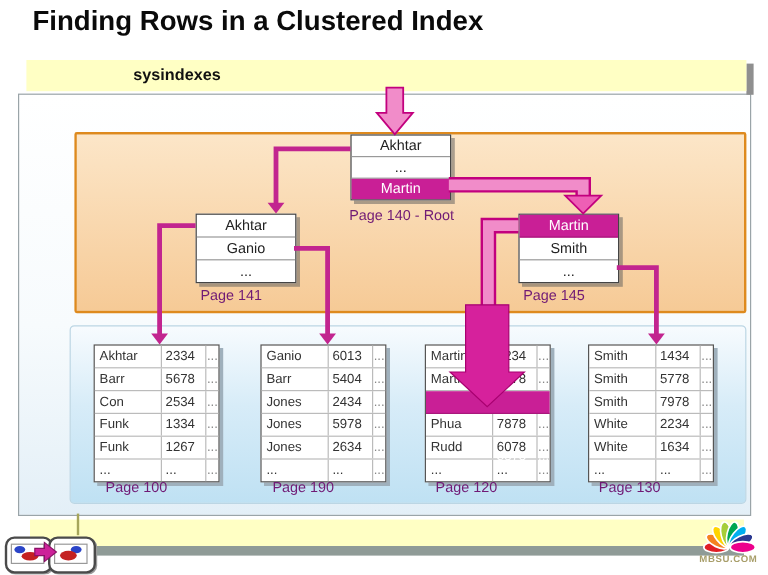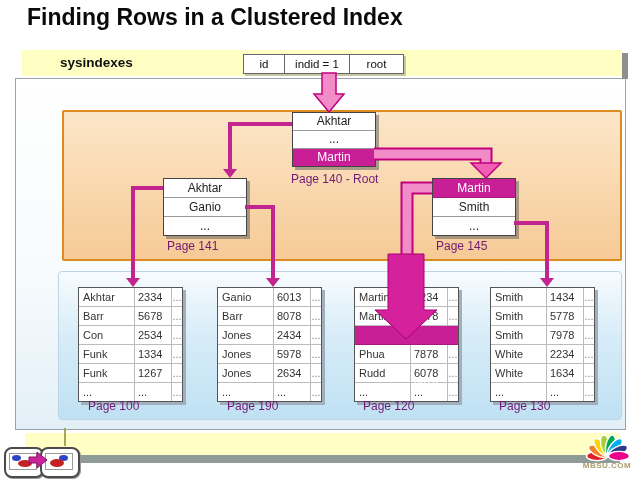--- a/index.html
+++ b/index.html
@@ -4,21 +4,21 @@
 <style>
   html,body{margin:0;padding:0;background:#fff;}
   .slide{position:relative;width:640px;height:479px;background:#ffffff;overflow:hidden;
          font-family:"Liberation Sans",sans-serif;color:#111;}
   .abs{position:absolute;}
   
   .title{left:27px;top:4px;font-size:23px;font-weight:bold;color:#0a0a0a;white-space:nowrap;}
   
   .band{left:22px;top:50px;width:600px;height:26px;background:#FFFFC4;z-index:4;}
   .band-shadow{left:622px;top:53px;width:6px;height:26px;background:#8f8f8f;z-index:3;}
-  .sys-label{left:60px;top:55px;width:175px;text-align:left;font-weight:bold;font-size:13.5px;z-index:5;}
+  .sys-label{left:60px;top:55px;width:175px;text-align:center;font-weight:bold;font-size:13.5px;z-index:5;}
   .sys-table{left:243px;top:54px;display:flex;background:#fff;border:1px solid #666;
              box-shadow:2px 2px 0 rgba(130,130,130,.45);z-index:5;}
   .sys-cell{height:18px;line-height:18px;text-align:center;font-size:11.5px;border-right:1px solid #666;}
   .sys-cell:last-child{border-right:none;}
   
   .bigbox{left:15px;top:78px;width:609px;height:350px;border:1px solid #9aa4a8;
           background:linear-gradient(180deg,#ffffff 0%,#f7fbfd 55%,#e3eff7 100%);z-index:2;}
   .ci-label{left:24px;top:84px;font-size:13.5px;font-weight:bold;z-index:6;}
   .orange{left:62px;top:110px;width:556px;height:147px;border:2px solid #de8a1e;border-radius:2px;
           background:linear-gradient(180deg,#fce6c8,#f6ca96);z-index:5;}
@@ -58,25 +58,20 @@
 </head>
 <body>
 
 <div class="slide">
 
   <div class="abs title">Finding Rows in a Clustered Index</div>
 
   <div class="abs band-shadow"></div>
   <div class="abs band"></div>
   <div class="abs sys-label">sysindexes</div>
-  <div class="abs sys-table">
-    <div class="sys-cell" style="width:40px">id</div>
-    <div class="sys-cell" style="width:64px">indid = 1</div>
-    <div class="sys-cell" style="width:53px">root</div>
-  </div>
 
   <div class="abs bigbox"></div>
   <div class="abs orange"></div>
   <div class="abs blue"></div>
 
   <div class="abs nodebox" style="left:292px;top:112px">
     <div class="nrow">Akhtar</div>
     <div class="nrow">...</div>
     <div class="nrow hl">Martin</div>
   </div>
@@ -131,21 +126,21 @@
   <div class="abs cap" style="left:88px;top:399px">Page 100</div>
 
   <div class="abs leaf" style="left:217px">
     <div class="lr">
         <span class="c1">Ganio</span>
         <span class="c2">6013</span>
         <span class="c3">...</span>
       </div>
     <div class="lr">
         <span class="c1">Barr</span>
-        <span class="c2">8078</span>
+        <span class="c2">5404</span>
         <span class="c3">...</span>
       </div>
     <div class="lr">
         <span class="c1">Jones</span>
         <span class="c2">2434</span>
         <span class="c3">...</span>
       </div>
     <div class="lr">
         <span class="c1">Jones</span>
         <span class="c2">5978</span>

